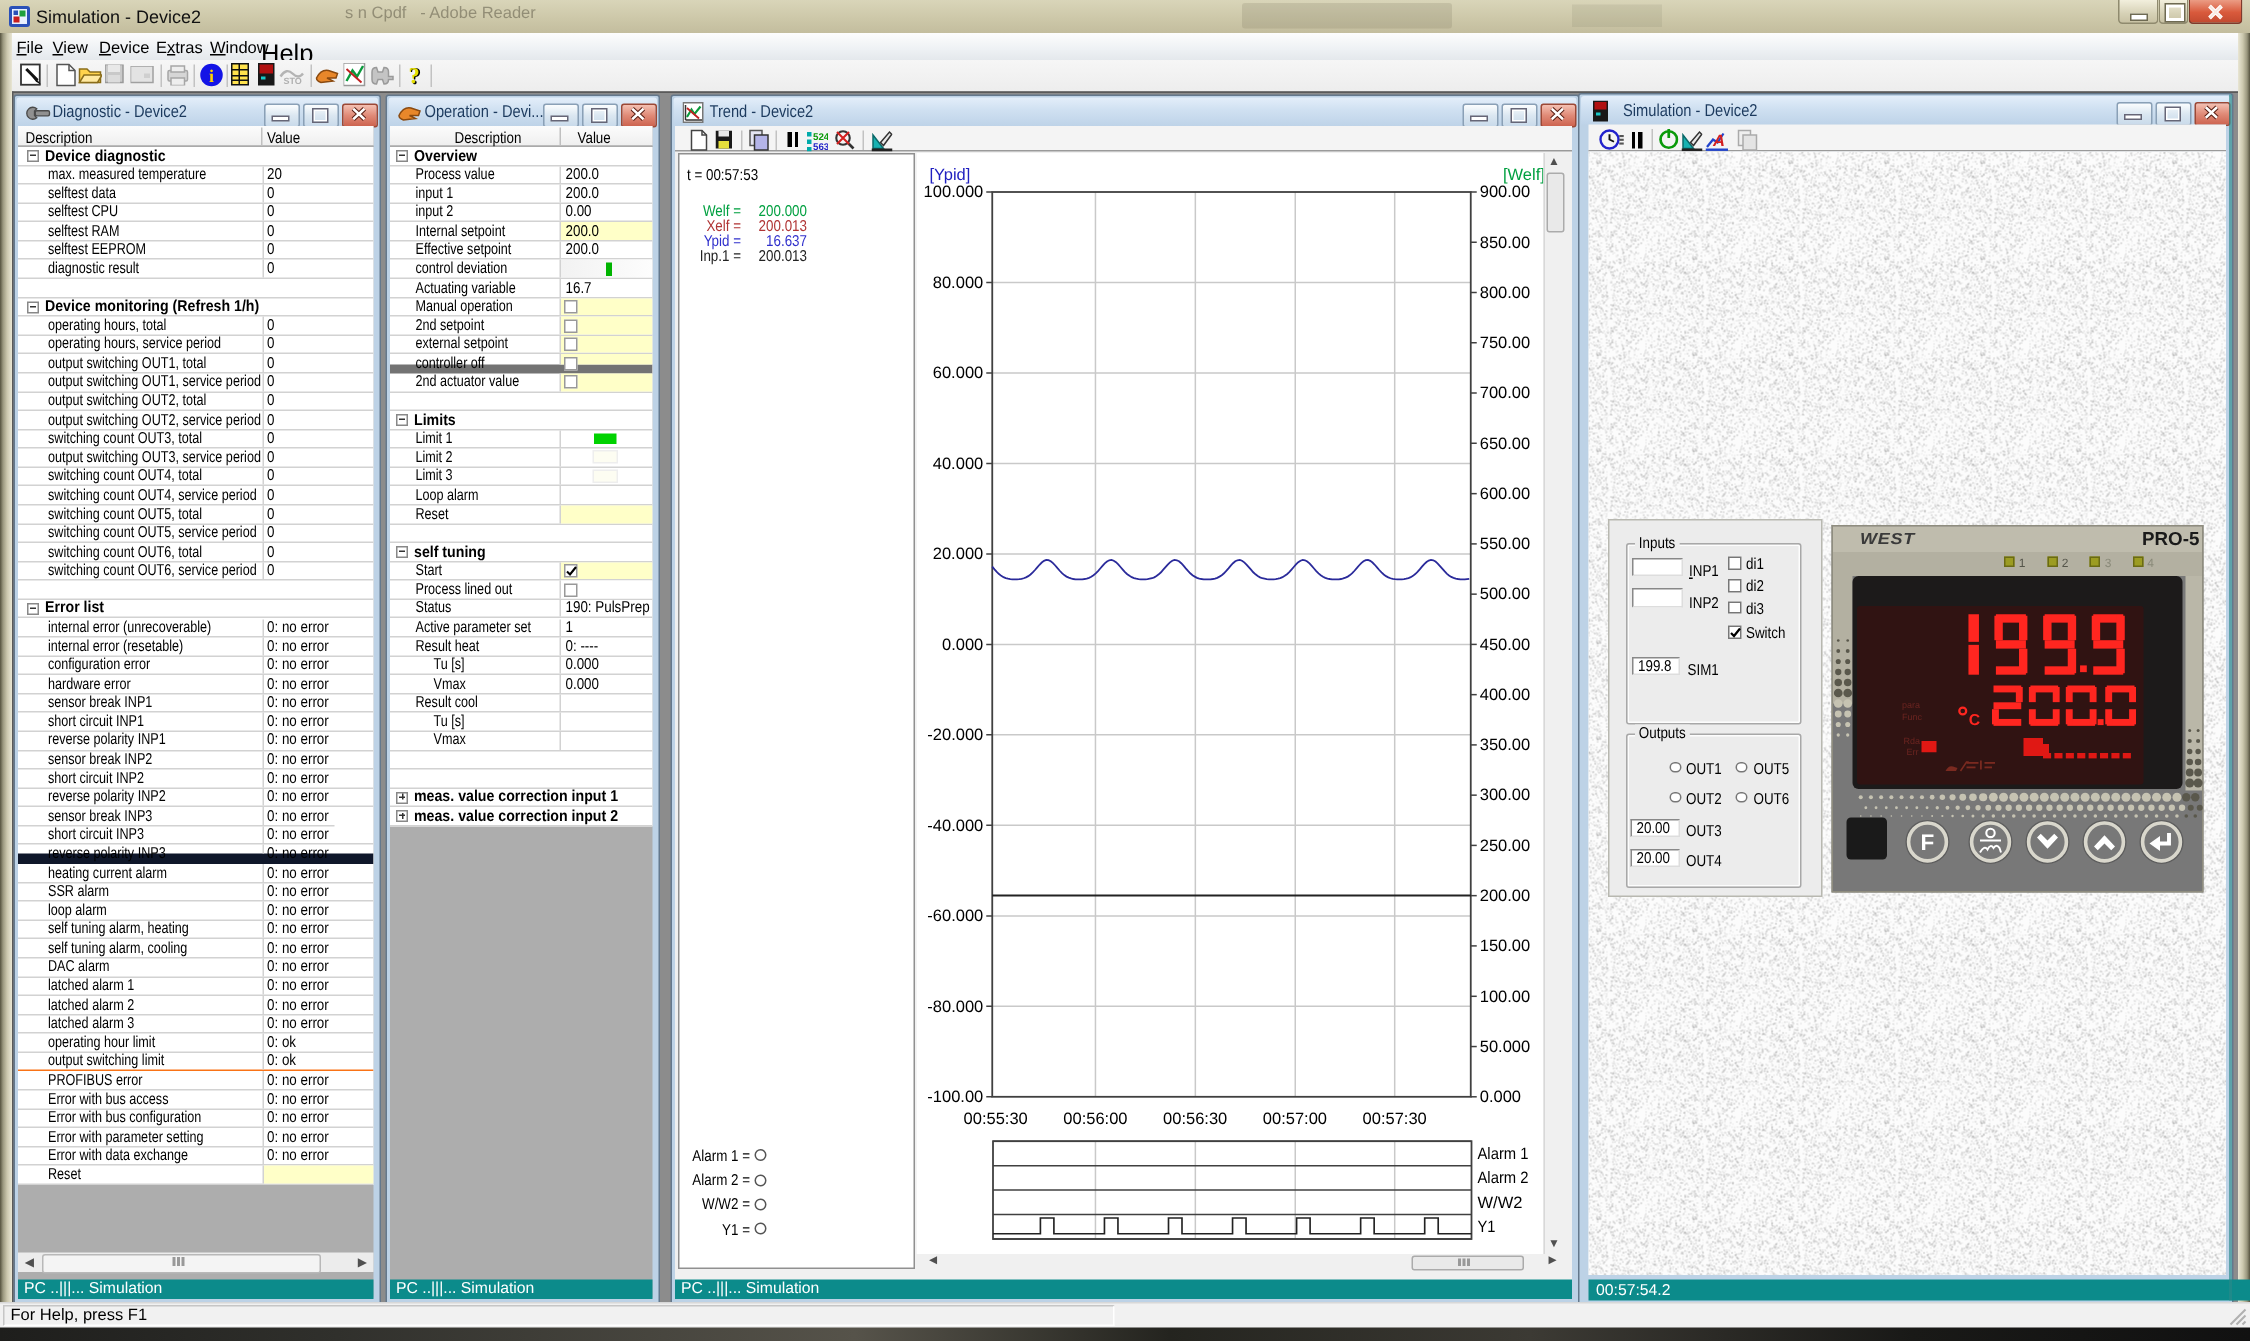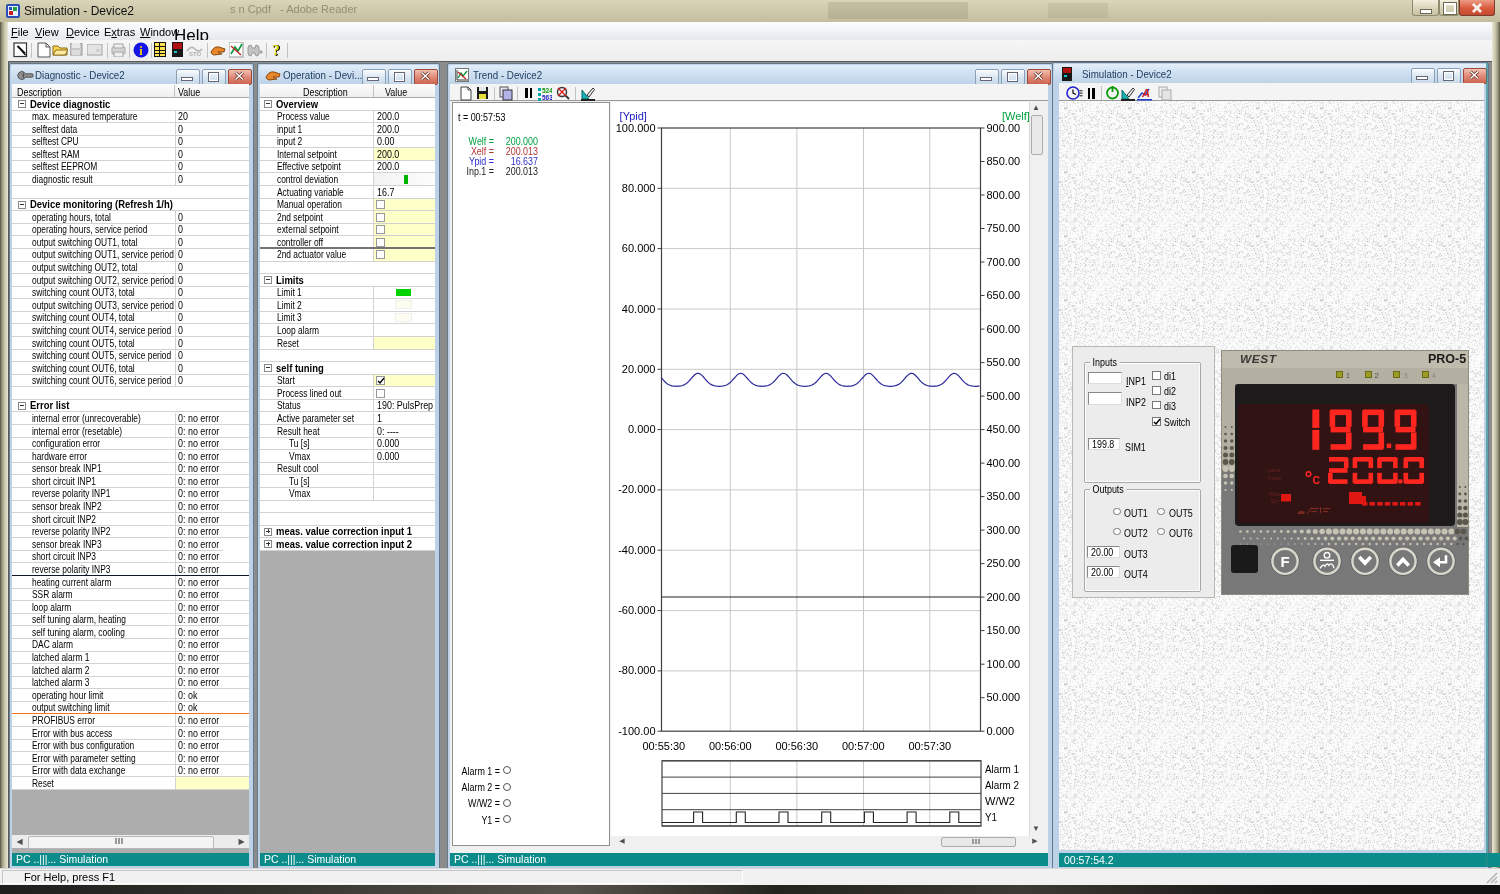--- a/index.html
+++ b/index.html
@@ -378,21 +378,21 @@
     <div style="position:absolute;left:0;top:440.30px;width:211px;height:12.58px;border-bottom:1px solid #d2d2d2;box-sizing:border-box;line-height:11.5px;white-space:nowrap">
       <i style="position:absolute;left:163px;top:0;bottom:0;width:1px;background:#d2d2d2"></i>
       <span style="position:absolute;left:20px;top:0.5px;font-size:10.5px;transform:scaleX(0.8);transform-origin:0 0;">sensor break INP3</span>
       <span style="position:absolute;left:166px;top:0.5px;font-size:10.5px;transform:scaleX(0.85);transform-origin:0 0;">0: no error</span>
     </div>
     <div style="position:absolute;left:0;top:452.88px;width:237px;height:12.58px;border-bottom:1px solid #d2d2d2;box-sizing:border-box;line-height:11.5px;white-space:nowrap">
       <i style="position:absolute;left:163px;top:0;bottom:0;width:1px;background:#d2d2d2"></i>
       <span style="position:absolute;left:20px;top:0.5px;font-size:10.5px;transform:scaleX(0.8);transform-origin:0 0;">short circuit INP3</span>
       <span style="position:absolute;left:166px;top:0.5px;font-size:10.5px;transform:scaleX(0.85);transform-origin:0 0;">0: no error</span>
     </div>
-    <div style="position:absolute;left:0;top:465.46px;width:237px;height:12.58px;border-bottom:1px solid #0f172a;box-sizing:border-box;line-height:11.5px;white-space:nowrap">
+    <div style="position:absolute;left:0;top:465.46px;width:237px;height:12.58px;border-bottom:7px solid #0f172a;box-sizing:border-box;line-height:11.5px;white-space:nowrap">
       <i style="position:absolute;left:163px;top:0;bottom:0;width:1px;background:#d2d2d2"></i>
       <span style="position:absolute;left:20px;top:0.5px;font-size:10.5px;transform:scaleX(0.8);transform-origin:0 0;">reverse polarity INP3</span>
       <span style="position:absolute;left:166px;top:0.5px;font-size:10.5px;transform:scaleX(0.85);transform-origin:0 0;">0: no error</span>
     </div>
     <div style="position:absolute;left:0;top:478.04px;width:237px;height:12.58px;border-bottom:1px solid #d2d2d2;box-sizing:border-box;line-height:11.5px;white-space:nowrap">
       <i style="position:absolute;left:163px;top:0;bottom:0;width:1px;background:#d2d2d2"></i>
       <span style="position:absolute;left:20px;top:0.5px;font-size:10.5px;transform:scaleX(0.8);transform-origin:0 0;">heating current alarm</span>
       <span style="position:absolute;left:166px;top:0.5px;font-size:10.5px;transform:scaleX(0.85);transform-origin:0 0;">0: no error</span>
     </div>
     <div style="position:absolute;left:0;top:490.62px;width:237px;height:12.58px;border-bottom:1px solid #d2d2d2;box-sizing:border-box;line-height:11.5px;white-space:nowrap">
@@ -545,21 +545,21 @@
       <span style="position:absolute;left:17px;top:0.5px;font-size:10.5px;transform:scaleX(0.8);transform-origin:0 0;">2nd setpoint</span>
       <i style="position:absolute;left:114px;top:0;right:0;bottom:0;background:#ffffc8"></i>
       <i style="position:absolute;left:116px;top:1.5px;width:9px;height:9px;border:1px solid #999;background:#fff;box-sizing:border-box"></i>
     </div>
     <div style="position:absolute;left:0;top:125.80px;width:175px;height:12.58px;border-bottom:1px solid #d2d2d2;box-sizing:border-box;line-height:11.5px;white-space:nowrap">
       <i style="position:absolute;left:113px;top:0;bottom:0;width:1px;background:#d2d2d2"></i>
       <span style="position:absolute;left:17px;top:0.5px;font-size:10.5px;transform:scaleX(0.8);transform-origin:0 0;">external setpoint</span>
       <i style="position:absolute;left:114px;top:0;right:0;bottom:0;background:#ffffc8"></i>
       <i style="position:absolute;left:116px;top:1.5px;width:9px;height:9px;border:1px solid #999;background:#fff;box-sizing:border-box"></i>
     </div>
-    <div style="position:absolute;left:0;top:138.38px;width:175px;height:12.58px;border-bottom:2px solid #737373;box-sizing:border-box;line-height:11.5px;white-space:nowrap">
+    <div style="position:absolute;left:0;top:138.38px;width:175px;height:12.58px;border-bottom:6px solid #737373;box-sizing:border-box;line-height:11.5px;white-space:nowrap">
       <i style="position:absolute;left:113px;top:0;bottom:0;width:1px;background:#d2d2d2"></i>
       <span style="position:absolute;left:17px;top:0.5px;font-size:10.5px;transform:scaleX(0.8);transform-origin:0 0;">controller off</span>
       <i style="position:absolute;left:114px;top:0;right:0;bottom:0;background:#ffffc8"></i>
       <i style="position:absolute;left:116px;top:1.5px;width:9px;height:9px;border:1px solid #999;background:#fff;box-sizing:border-box"></i>
     </div>
     <div style="position:absolute;left:0;top:150.96px;width:175px;height:12.58px;border-bottom:1px solid #d2d2d2;box-sizing:border-box;line-height:11.5px;white-space:nowrap">
       <i style="position:absolute;left:113px;top:0;bottom:0;width:1px;background:#d2d2d2"></i>
       <span style="position:absolute;left:17px;top:0.5px;font-size:10.5px;transform:scaleX(0.8);transform-origin:0 0;">2nd actuator value</span>
       <i style="position:absolute;left:114px;top:0;right:0;bottom:0;background:#ffffc8"></i>
       <i style="position:absolute;left:116px;top:1.5px;width:9px;height:9px;border:1px solid #999;background:#fff;box-sizing:border-box"></i>
@@ -2651,17 +2651,17 @@
     <circle cx="182" cy="211.3" r="12.6" fill="none" stroke="#d9d7cc" stroke-width="2.4"></circle>
     <path d="M 175 214.3 L 182 206.8 L 189 214.3 L 186.5 216.8 L 182 212.3 L 177.5 216.8 Z" fill="#fff"></path>
     <circle cx="220" cy="211.3" r="14.2" fill="#787878" stroke="#5e5e5e" stroke-width="1"></circle>
     <circle cx="220" cy="211.3" r="12.6" fill="none" stroke="#d9d7cc" stroke-width="2.4"></circle>
     <path d="M 225 205.3 L 225 212.3 L 218 212.3" fill="none" stroke="#fff" stroke-width="2.6"></path>
     <path d="M 219 207.3 L 212 212.3 L 219 217.3 Z" fill="#fff"></path>
   </svg>
 <div class="tealbar" style="left:1059px;top:852.5px;width:472px;height:14px;line-height:14px"><span style="margin-left:5px">00:57:54.2</span></div>
 <div class="abs" style="left:1486px;top:63px;width:2px;height:804px;background:#2a8a8a;opacity:.65"></div>
 <div class="abs" style="left:0;top:868px;width:1500px;height:17px;background:#f1f1f1;border-top:1px solid #d8d8d8">
-<div class="abs" style="left:2px;top:1px;width:741px;height:14px;border:1px solid #c6c6c6;border-right-color:#fff;border-bottom-color:#fff;box-sizing:border-box;font-size:11px;line-height:12px"><span style="margin-left:21px">For Help, press F1</span></div>
+<div class="abs" style="left:2px;top:1px;width:741px;height:14px;border:1px solid #c6c6c6;border-right-color:#fff;border-bottom-color:#fff;box-sizing:border-box;font-size:11px;line-height:12px"><span style="margin-left:4px">For Help, press F1</span></div>
 <svg class="abs" style="right:2px;top:3px" width="12" height="12">
       <path d="M11 1 L1 11 M11 5 L5 11 M11 9 L9 11" stroke="#b0b0b0" stroke-width="1.4"></path>
     </svg>
 </div>
 <div class="abs" style="left:0;top:885px;width:1500px;height:9px;background:linear-gradient(90deg,#1e1e1c,#30302c 15%,#56534a 38%,#24241f 52%,#3c3a34 68%,#191917 85%,#111)"></div>
 </body></html>

